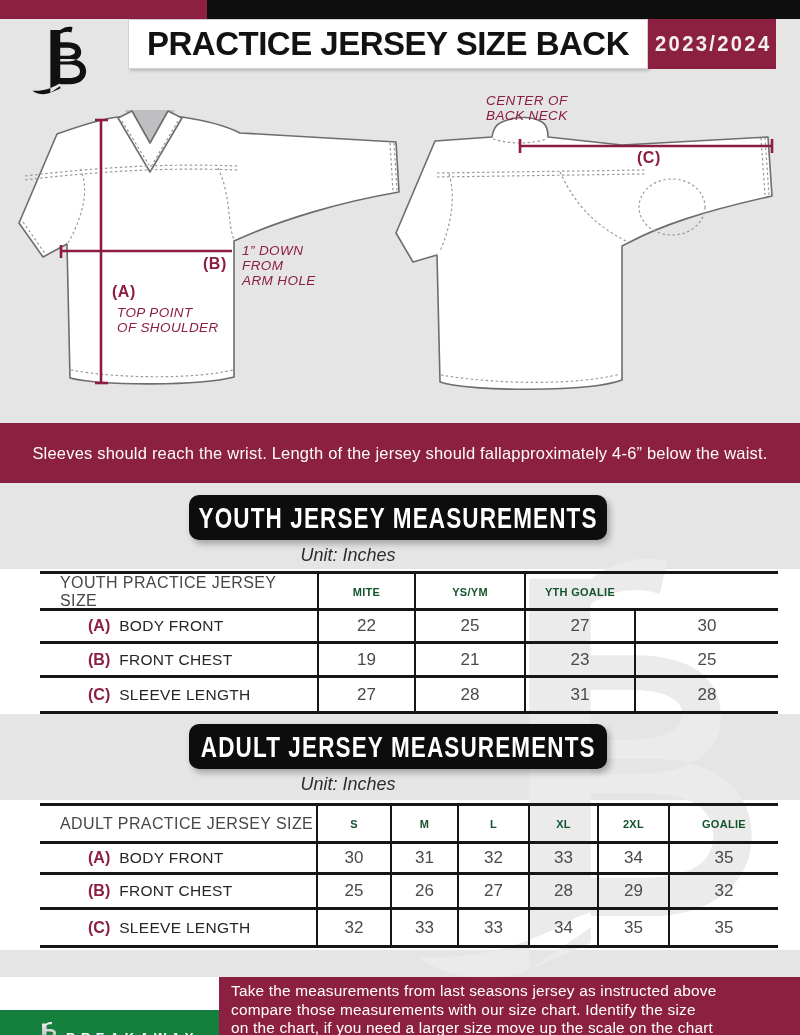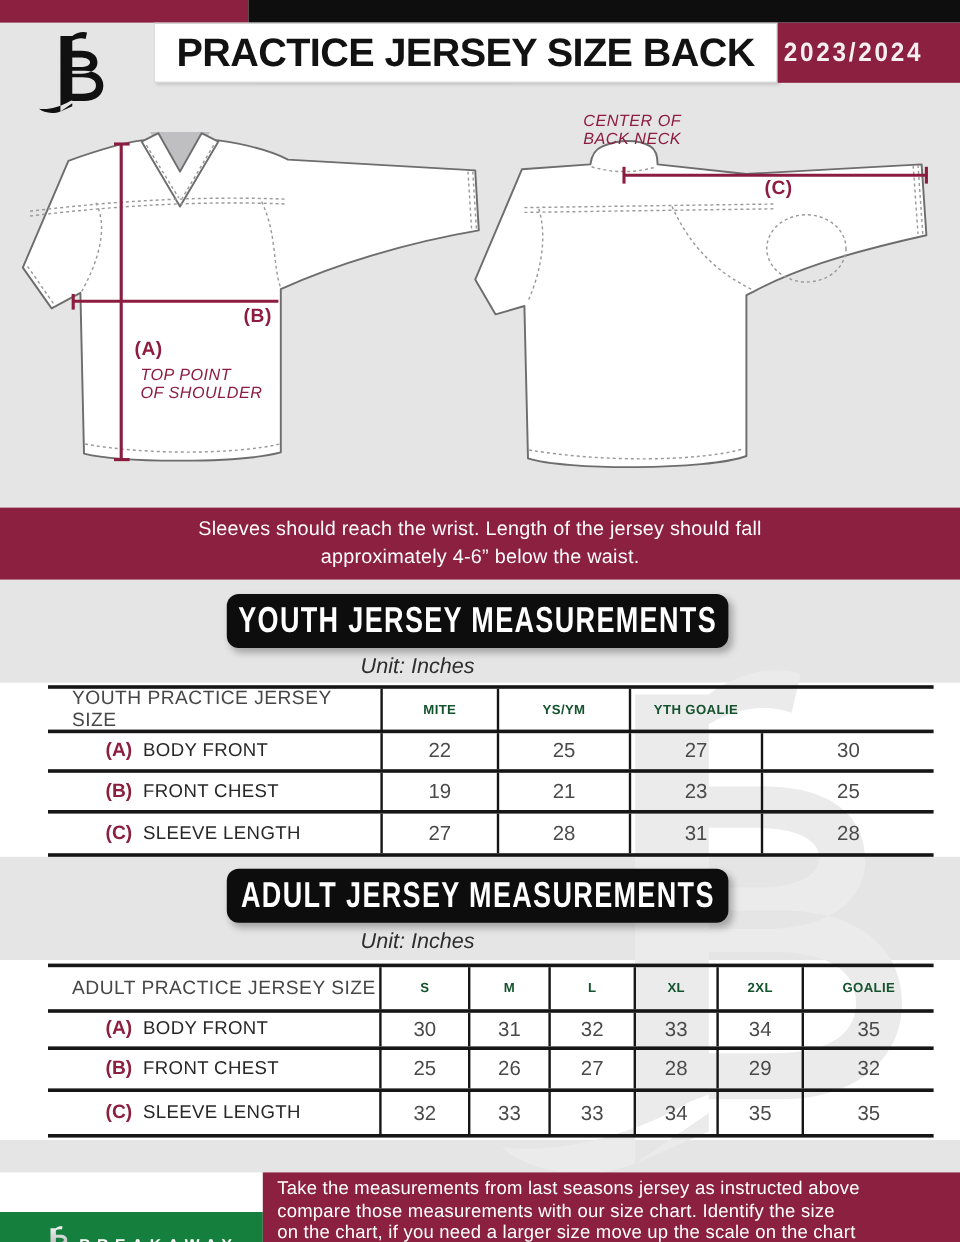--- a/index.html
+++ b/index.html
@@ -13,26 +13,26 @@
   .bg-maroon{background:#8c2041;}
   .bg-black{background:#0e0e0e;}
   
   .watermark{position:absolute;z-index:1;color:#ebebec;}
   
   .z2{z-index:2;}
   .title-box{position:absolute;left:128px;top:19px;width:520px;height:50px;background:#ffffff;
              border:1px solid #d2d2d2;box-shadow:2px 2px 3px rgba(0,0,0,.18);box-sizing:border-box;
              display:flex;align-items:center;justify-content:center;z-index:2;}
   .title-box span{font-size:33px;font-weight:700;color:#121212;letter-spacing:-.5px;white-space:nowrap;}
-  .season-box{position:absolute;left:648px;top:19px;width:152px;height:50px;background:#8c2041;
-              display:flex;align-items:center;justify-content:flex-start;z-index:2;}
+  .season-box{position:absolute;left:648px;top:19px;width:128px;height:50px;background:#8c2041;
+              display:flex;align-items:center;justify-content:flex-end;z-index:2;}
   .season-box span{font-size:22px;font-weight:700;color:#f5eff1;letter-spacing:2.5px;
                    display:inline-block;transform:scaleX(.92);white-space:nowrap;}
   .banner{position:absolute;left:0;top:423px;width:800px;height:60px;background:#8c2041;z-index:2;
-          display:flex;flex-direction:column;align-items:center;justify-content:center;}
+          display:flex;flex-direction:row;align-items:center;justify-content:center;}
   .banner div{color:#fdfbfc;font-size:16.5px;line-height:23px;letter-spacing:.2px;text-align:center;}
   .pill{position:absolute;left:189px;width:418px;height:45px;background:#0d0d0d;border-radius:10px;
         box-shadow:3px 4px 6px rgba(0,0,0,.28);display:flex;align-items:center;justify-content:center;z-index:2;}
   .pill span{color:#ffffff;font-size:30px;font-weight:700;letter-spacing:1.5px;white-space:nowrap;
              display:inline-block;transform:scaleX(.75);}
   .unit{position:absolute;left:0;width:696px;text-align:center;font-style:italic;font-size:18px;
         color:#2e2e2e;z-index:2;}
   
   .tbl{position:absolute;left:40px;width:738px;border-top:3px solid #161616;box-sizing:border-box;z-index:2;}
   .trow{display:grid;border-bottom:3px solid #161616;box-sizing:border-box;}
@@ -161,20 +161,25 @@
         <path d="M772,54 L772,68"></path>
     </g>
   </svg>
 
   <div class="ann ann-note" style="left:486px;top:93px;">
     <div>CENTER OF</div>
     <div>BACK NECK</div>
   </div>
   <div class="ann ann-key" style="left:637px;top:149px;">(C)</div>
   <div class="ann ann-key" style="left:203px;top:255px;">(B)</div>
+  <div class="ann ann-note" style="left:242px;top:243px;">
+    <div>1” DOWN</div>
+    <div>FROM</div>
+    <div>ARM HOLE</div>
+  </div>
   <div class="ann ann-key" style="left:112px;top:283px;">(A)</div>
   <div class="ann ann-note" style="left:117px;top:305px;">
     <div>TOP POINT</div>
     <div>OF SHOULDER</div>
   </div>
 
   <div class="banner">
     <div>Sleeves should reach the wrist. Length of the jersey should fall</div>
     <div>approximately 4-6” below the waist.</div>
   </div>

